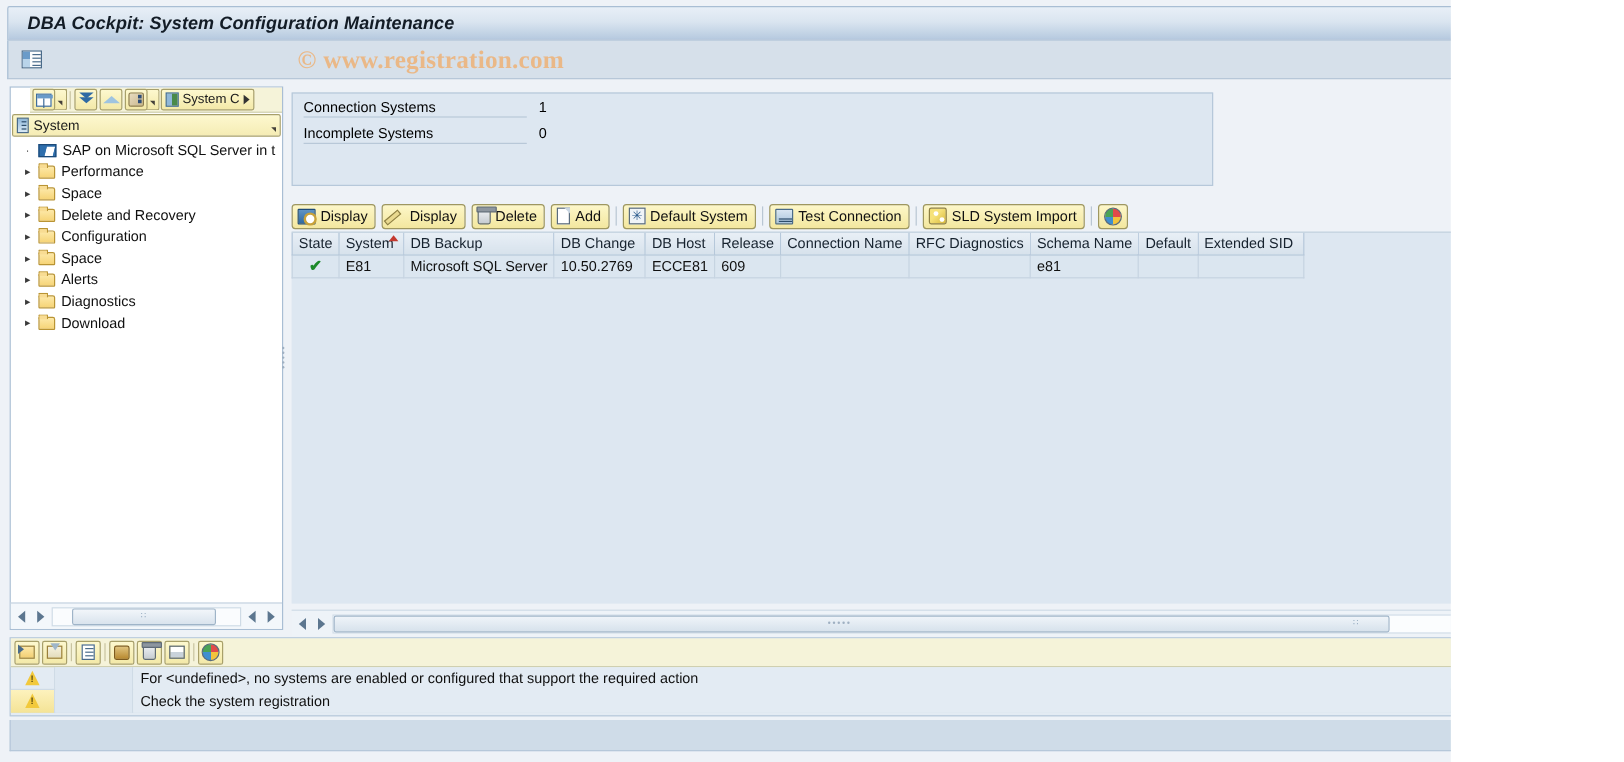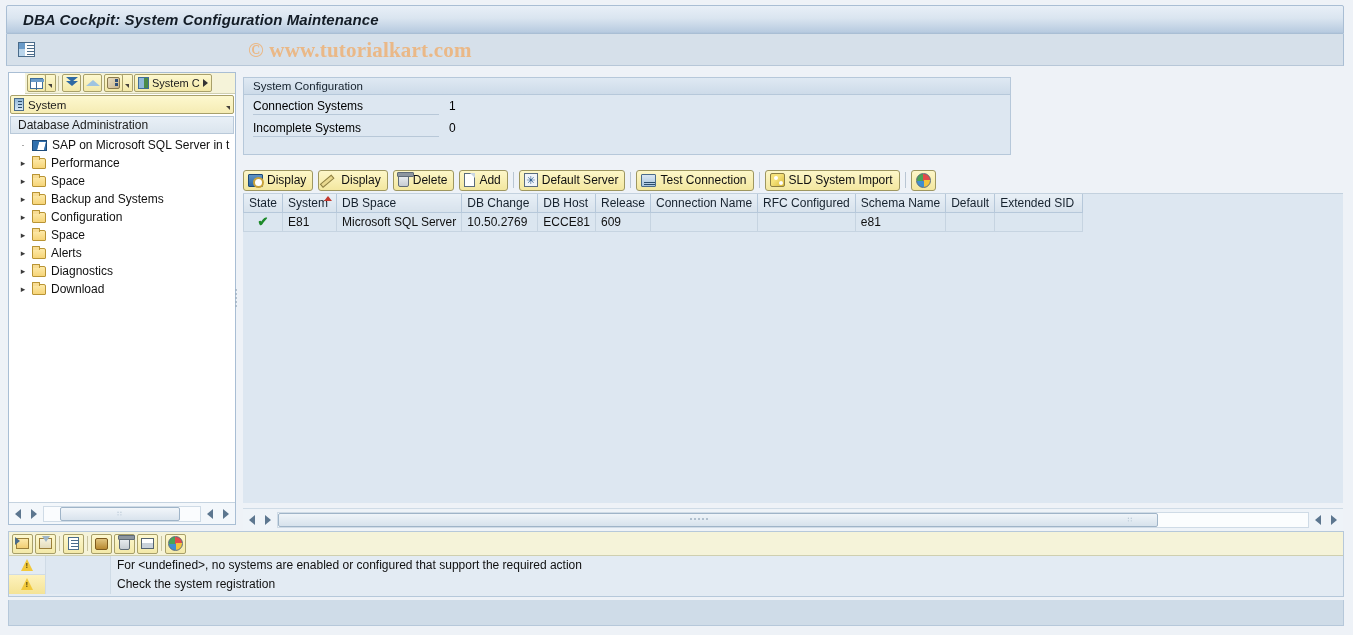--- a/index.html
+++ b/index.html
@@ -5,21 +5,21 @@
   * { box-sizing: border-box; }
   html, body {
     margin: 0; padding: 0;
     background: #ffffff;
     font-family: "Liberation Sans", sans-serif;
     font-size: 12px;
     color: #000000;
   }
   #app {
     position: relative;
-    width: 1353px; height: 635px;
+    width: 1209px; height: 635px;
     background: #eef2f7;
     overflow: hidden;
   }
 
   
   .titlebar {
     position: absolute; left: 6px; top: 5px; width: 1338px; height: 29px;
     background: linear-gradient(to bottom, #e8eff7 0%, #dae5f0 45%, #b8cbe0 96%, #aec2da 100%);
     border: 1px solid #a9bed4;
     border-radius: 2px 2px 0 0;
@@ -278,21 +278,21 @@
 
 <div id="app">
 
   <div class="titlebar">
     <span class="title">DBA Cockpit: System Configuration Maintenance</span>
   </div>
 
   <div class="subbar">
     <span class="subbar-icon"></span>
   </div>
-  <div class="watermark">© www.tutorialkart.com</div>
+  <div class="watermark">© www.registration.com</div>
 
   <div class="sidebar">
 
     <div class="side-toolbar">
       <div class="tbtn">
         <span style="width:13px;height:11px;background:#fff;border:1px solid #3f6d99;display:block;position:relative;">
           <span style="position:absolute;left:0;top:0;width:13px;height:3px;background:#6a9bc9;display:block;"></span>
           <span style="position:absolute;left:5px;top:3px;width:1px;height:8px;background:#3f6d99;display:block;"></span>
         </span>
       </div>
@@ -322,42 +322,41 @@
         <span style="width:0;height:0;border-top:4px solid transparent;border-bottom:4px solid transparent;border-left:5px solid #333;"></span>
       </div>
     </div>
 
     <div class="side-dd">
       <span class="cap"></span>
       <span>System</span>
       <span class="ddarrow"></span>
     </div>
 
-    <div class="tree-header">Database Administration</div>
 
     <div class="tree">
       <div class="tnode">
         <span class="dot">·</span>
         <span class="ico-db"></span>
         <span>SAP on Microsoft SQL Server in t</span>
       </div>
       <div class="tnode">
         <span class="exp">▸</span>
         <span class="ico-folder"></span>
         <span>Performance</span>
       </div>
       <div class="tnode">
         <span class="exp">▸</span>
         <span class="ico-folder"></span>
         <span>Space</span>
       </div>
       <div class="tnode">
         <span class="exp">▸</span>
         <span class="ico-folder"></span>
-        <span>Backup and Systems</span>
+        <span>Delete and Recovery</span>
       </div>
       <div class="tnode">
         <span class="exp">▸</span>
         <span class="ico-folder"></span>
         <span>Configuration</span>
       </div>
       <div class="tnode">
         <span class="exp">▸</span>
         <span class="ico-folder"></span>
         <span>Space</span>
@@ -402,21 +401,20 @@
 
   <div class="vsplit">
       <i></i>
       <i></i>
       <i></i>
       <i></i>
       <i></i>
     </div>
 
   <div class="sysconf">
-    <div class="sysconf-hdr">System Configuration</div>
     <div class="kv">
       <span class="k">Connection Systems</span>
       <span class="v">1</span>
     </div>
     <div class="kv">
       <span class="k">Incomplete Systems</span>
       <span class="v">0</span>
     </div>
   </div>
 
@@ -433,21 +431,21 @@
       <span class="i i-trash"></span>
       <span>Delete</span>
     </div>
     <div class="sbtn">
       <span class="i i-page"></span>
       <span>Add</span>
     </div>
     <span class="bsep"></span>
     <div class="sbtn">
       <span class="i i-star">✳</span>
-      <span>Default Server</span>
+      <span>Default System</span>
     </div>
     <span class="bsep"></span>
     <div class="sbtn">
       <span class="i i-conn"></span>
       <span>Test Connection</span>
     </div>
     <span class="bsep"></span>
     <div class="sbtn">
       <span class="i i-wand"></span>
       <span>SLD System Import</span>
@@ -457,26 +455,26 @@
       <span class="i i-color"></span>
     </div>
   </div>
 
   <div class="grid">
     <table class="tbl">
       <thead>
         <tr>
           <th style="width:38px">State</th>
           <th class="sorted" style="width:54px">System</th>
-          <th style="width:124px">DB Space</th>
+          <th style="width:124px">DB Backup</th>
           <th style="width:76px">DB Change</th>
           <th style="width:52px">DB Host</th>
           <th style="width:46px">Release</th>
           <th style="width:102px">Connection Name</th>
-          <th style="width:96px">RFC Configured</th>
+          <th style="width:96px">RFC Diagnostics</th>
           <th style="width:88px">Schema Name</th>
           <th style="width:44px">Default</th>
           <th style="width:88px">Extended SID</th>
         </tr>
       </thead>
       <tbody>
         <tr>
           <td class="state-cell">
             <span class="check">✔</span>
           </td>

